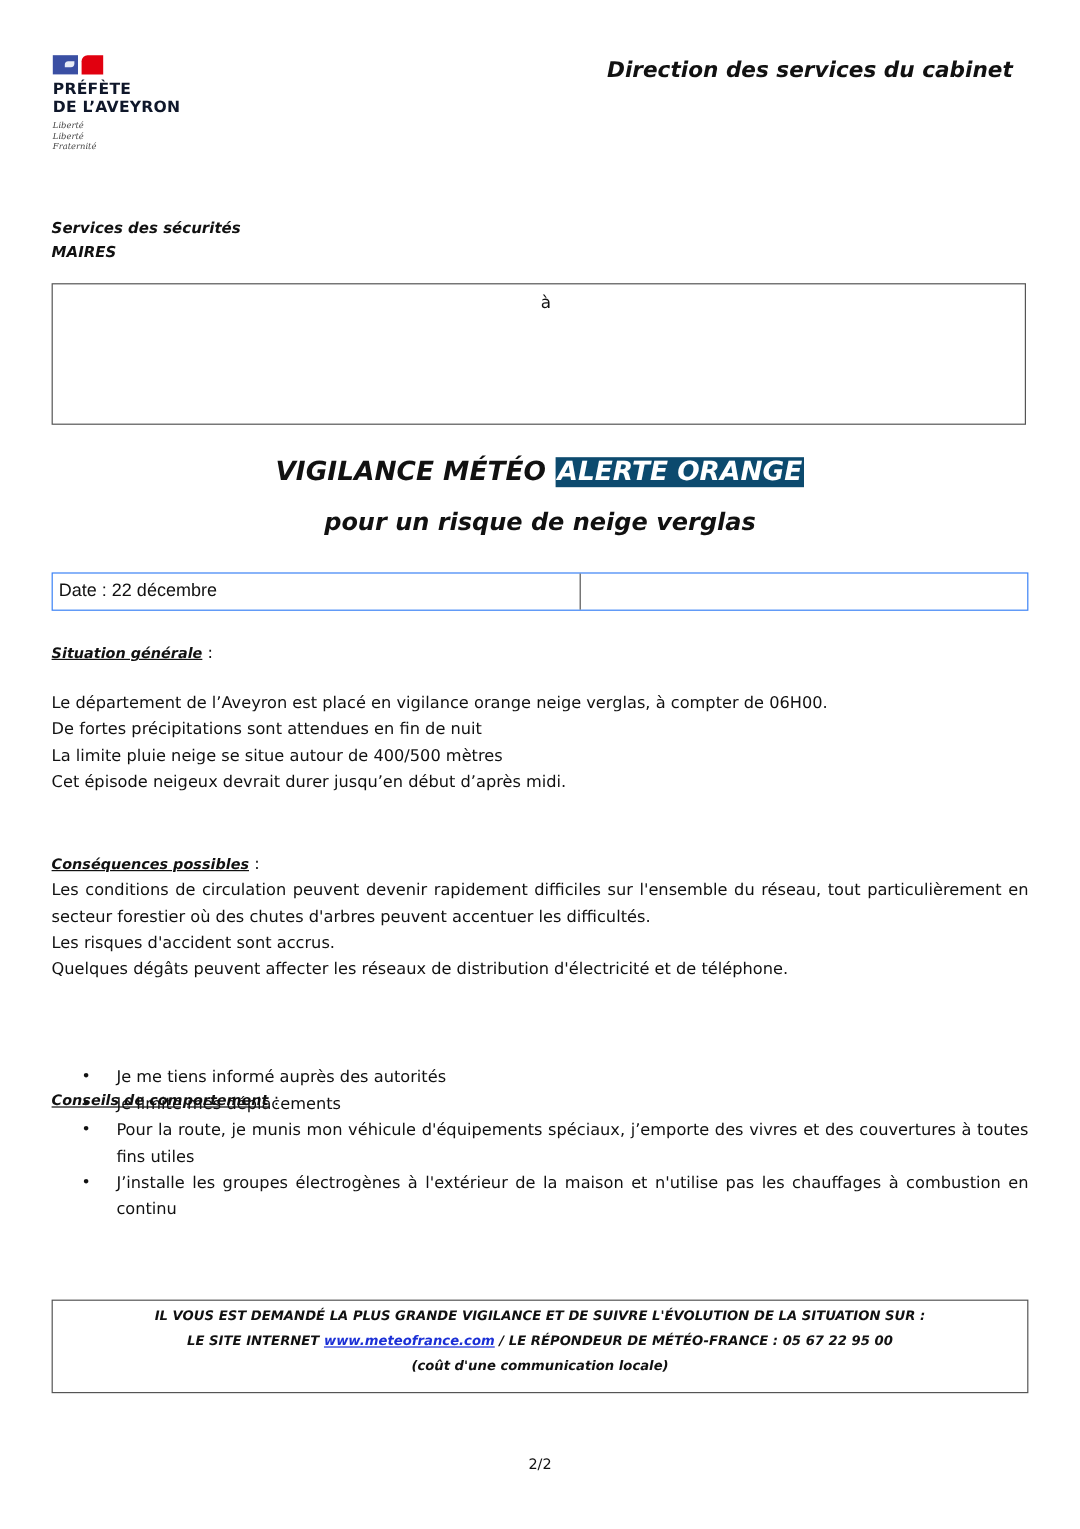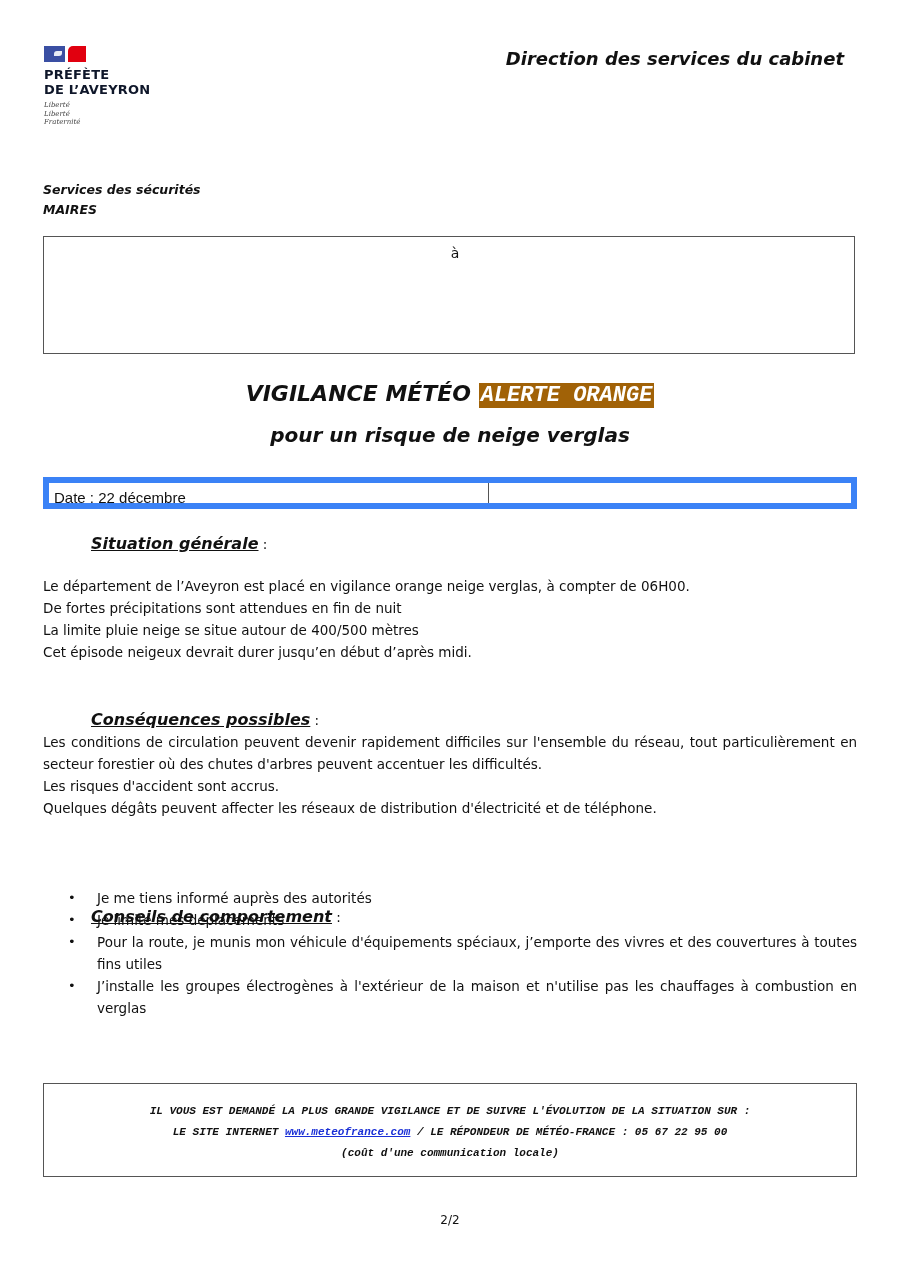--- a/index.html
+++ b/index.html
@@ -23,46 +23,46 @@
 
     .service { left: 43px; top: 180px; font-style: italic; font-weight: bold; font-size: 12.5px; line-height: 20px; }
 
     
     .recip-box { left: 43px; top: 236px; width: 812px; height: 118px; border: 1px solid #555; box-sizing: border-box; padding: 6px 8px 0 8px; }
     .recip-to { text-align: center; font-size: 14px; line-height: 20px; padding-left: 12px; }
     .recip-text { font-size: 14px; line-height: 23px; letter-spacing: 0.1px; }
 
     
     .title1 { left: 0; width: 900px; top: 379px; text-align: center; font-style: italic; font-weight: bold; font-size: 22px; line-height: 30px; }
-    .title1 .hl { background: #a16207; color: #fff; padding: 0 2px; font-family: Liberation Mono, monospace; }
+    .title1 .hl { background: #0c4a6e; color: #fff; padding: 0 2px; }
     .title2 { left: 0; width: 900px; top: 420px; text-align: center; font-style: italic; font-weight: bold; font-size: 20px; line-height: 30px; }
 
     
-    .date-table { left: 43px; top: 477px; width: 814px; height: 32px; border: 6px solid #3b82f6; box-sizing: border-box; display: flex; font-family: "Liberation Sans", sans-serif; font-size: 15px; }
+    .date-table { left: 43px; top: 477px; width: 814px; height: 32px; border: 1px solid #3b82f6; box-sizing: border-box; display: flex; font-family: "Liberation Sans", sans-serif; font-size: 15px; }
     .date-cell { width: 440px; border-right: 1px solid #555; padding: 6px 0 0 5px; box-sizing: border-box; }
     .hour-cell { flex: 1; padding: 6px 0 0 4px; box-sizing: border-box; display: flex; }
     .hour-cell .hlabel { width: 96px; }
 
     
-    .section-head { font-style: italic; font-weight: bold; font-size: 16px; margin-left: 48px; }
+    .section-head { font-style: italic; font-weight: bold; font-size: 12px; }
     .body-text { font-size: 13.5px; line-height: 22px; }
     .sit-head { left: 43px; top: 533px; }
     .sit-body { left: 43px; top: 575px; width: 814px; }
     .cons-head { left: 43px; top: 709px; }
     .cons-body { left: 43px; top: 731px; width: 814px; text-align: justify; }
     .cons-body p { margin: 0; }
     .indent { padding-left: 16px; }
 
     .conseil-head { left: 43px; top: 906px; }
     .conseil-list { left: 43px; top: 887px; width: 814px; margin: 0; padding: 0; list-style: none; }
     .conseil-list li { position: relative; padding-left: 54px; font-size: 13.5px; line-height: 22px; text-align: justify; }
     .conseil-list li:before { content: "•"; position: absolute; left: 25px; top: 0; font-size: 13px; }
 
     
-    .footer-box { left: 43px; top: 1083px; width: 814px; height: 94px; border: 1px solid #555; box-sizing: border-box; text-align: center; font-style: italic; font-weight: bold; font-size: 11px; line-height: 21px; padding-top: 17px; font-family: Liberation Mono, monospace; }
+    .footer-box { left: 43px; top: 1083px; width: 814px; height: 78px; border: 1px solid #555; box-sizing: border-box; text-align: center; font-style: italic; font-weight: bold; font-size: 11px; line-height: 21px; padding-top: 2px; }
     .footer-box a { color: #1a2fd6; text-decoration: underline; }
     .footer-box .small { font-weight: bold; font-size: 11px; }
 
     .page-num { left: 0; width: 900px; top: 1213px; text-align: center; font-size: 12px; }
   </style>
 </head>
 <body>
 
 <div class="abs logo">
   <div class="flag">
@@ -124,21 +124,21 @@
   <p>Quelques dégâts peuvent affecter les réseaux de distribution d'électricité et de téléphone.</p>
 </div>
 
 <div class="abs conseil-head body-text">
   <u class="section-head">Conseils de comportement</u><span> :</span>
 </div>
 <ul class="abs conseil-list">
   <li> Je me tiens informé auprès des autorités</li>
   <li>Je limite mes déplacements</li>
   <li>Pour la route, je munis mon véhicule d'équipements spéciaux, j’emporte des vivres et des couvertures à toutes fins utiles</li>
-  <li>J’installe les groupes électrogènes à l'extérieur de la maison et n'utilise pas les chauffages à combustion en verglas</li>
+  <li>J’installe les groupes électrogènes à l'extérieur de la maison et n'utilise pas les chauffages à combustion en continu</li>
 </ul>
 
 <div class="abs footer-box">
   <div>IL VOUS EST DEMANDÉ LA PLUS GRANDE VIGILANCE ET DE SUIVRE L'ÉVOLUTION DE LA SITUATION SUR :</div>
   <div>
     <span>LE SITE INTERNET </span><a title="www.meteofrance.com">www.meteofrance.com</a><span> / LE RÉPONDEUR DE MÉTÉO-FRANCE : 05 67 22 95 00</span>
   </div>
   <div class="small">(coût d'une communication locale)</div>
 </div>
 

